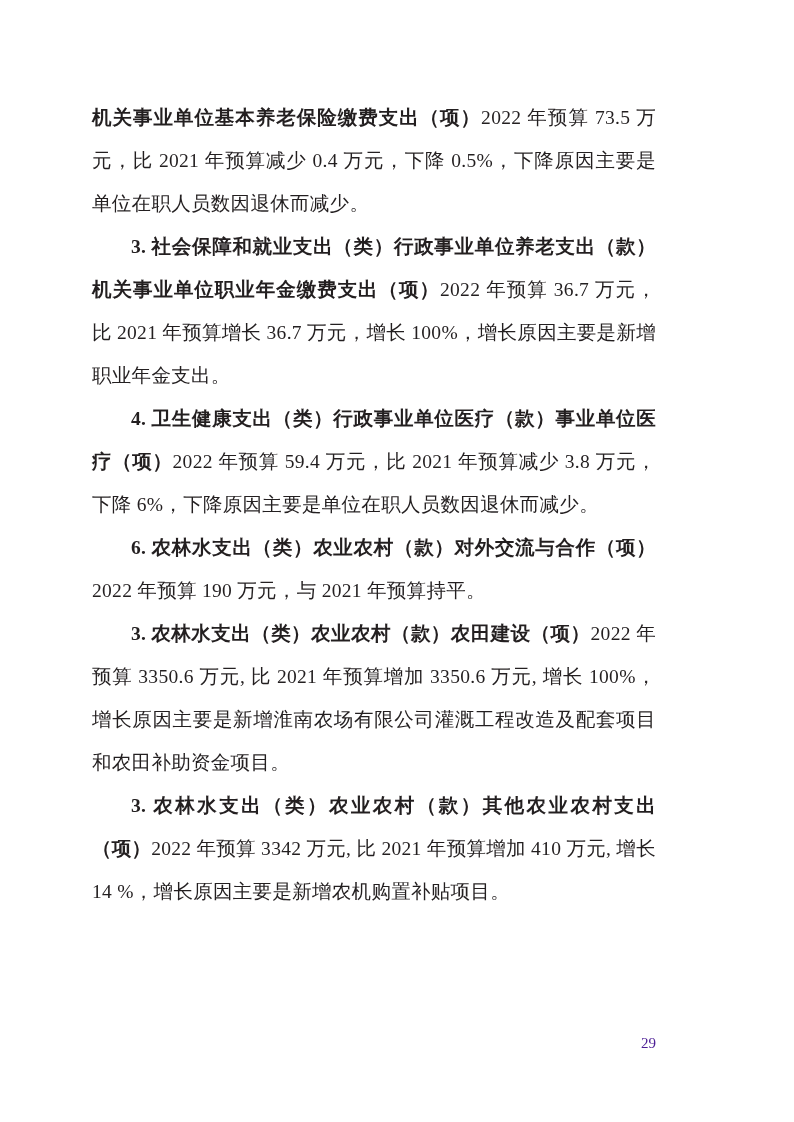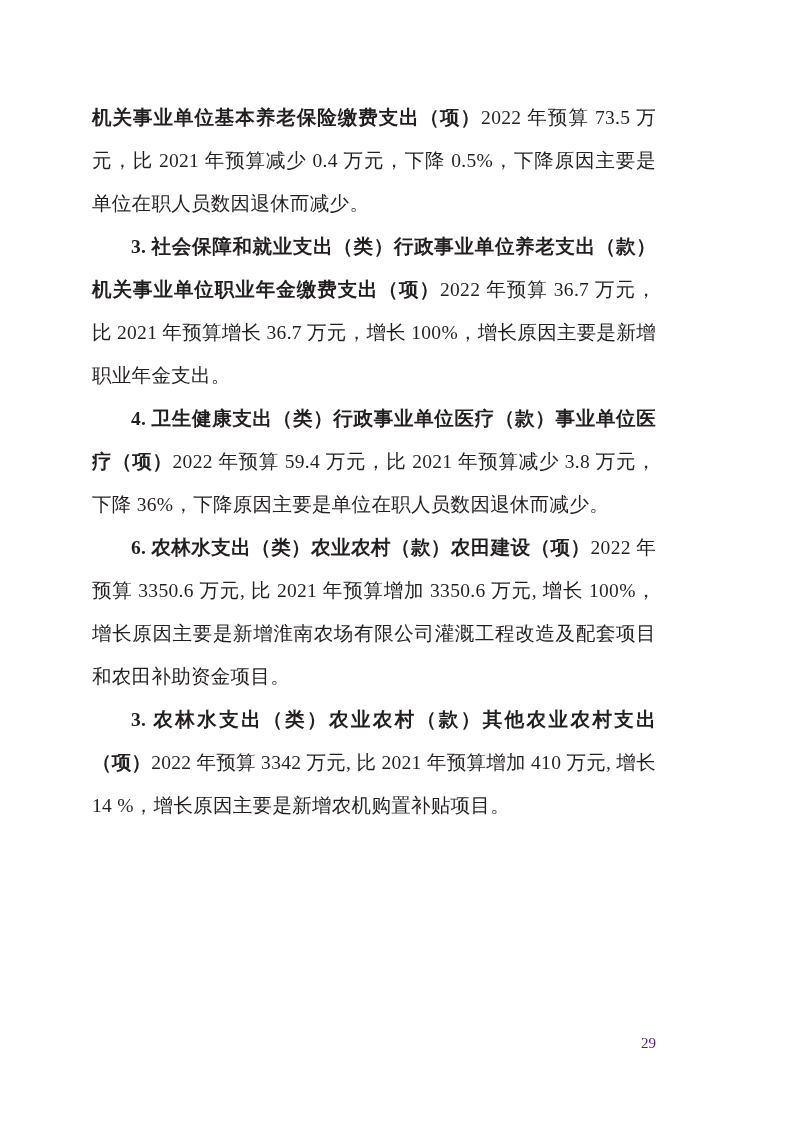--- a/index.html
+++ b/index.html
@@ -53,18 +53,19 @@
     font-family: "Liberation Serif", "DejaVu Serif", serif;
   }
 </style>
 </head>
 <body>
 
 <div class="page">
   <div class="doc-body" id="doc-body">
       <p class="para"><span class="b">机关事业单位基本养老保险缴费支出（项）</span><span class="num">2022 年预算 73.5 万元，比 2021 年预算减少 0.4 万元，下降 0.5%，下降原因主要是单位在职人员数因退休而减少。</span></p>
       <p class="para indent"><span class="b">3. 社会保障和就业支出（类）行政事业单位养老支出（款）机关事业单位职业年金缴费支出（项）</span><span class="num">2022 年预算 36.7 万元，比 2021 年预算增长 36.7 万元，增长 100%，增长原因主要是新增职业年金支出。</span></p>
-      <p class="para indent"><span class="b">4. 卫生健康支出（类）行政事业单位医疗（款）事业单位医疗（项）</span><span class="num">2022 年预算 59.4 万元，比 2021 年预算减少 3.8 万元，下降 36%，下降原因主要是单位在职人员数因退休而减少。</span></p>
-      <p class="para indent"><span class="b">6. 农林水支出（类）农业农村（款）农田建设（项）</span><span class="num">2022 年预算 3350.6 万元, 比 2021 年预算增加 3350.6 万元, 增长 100%，增长原因主要是新增淮南农场有限公司灌溉工程改造及配套项目和农田补助资金项目。</span></p>
+      <p class="para indent"><span class="b">4. 卫生健康支出（类）行政事业单位医疗（款）事业单位医疗（项）</span><span class="num">2022 年预算 59.4 万元，比 2021 年预算减少 3.8 万元，下降 6%，下降原因主要是单位在职人员数因退休而减少。</span></p>
+      <p class="para indent"><span class="b">6. 农林水支出（类）农业农村（款）对外交流与合作（项）</span><span class="num">2022 年预算 190 万元，与 2021 年预算持平。</span></p>
+      <p class="para indent"><span class="b">3. 农林水支出（类）农业农村（款）农田建设（项）</span><span class="num">2022 年预算 3350.6 万元, 比 2021 年预算增加 3350.6 万元, 增长 100%，增长原因主要是新增淮南农场有限公司灌溉工程改造及配套项目和农田补助资金项目。</span></p>
       <p class="para indent"><span class="b">3. 农林水支出（类）农业农村（款）其他农业农村支出（项）</span><span class="num">2022 年预算 3342 万元, 比 2021 年预算增加 410 万元, 增长 14 %，增长原因主要是新增农机购置补贴项目。</span></p>
     </div>
   <div class="page-number">29</div>
 </div>
 
 </body></html>

